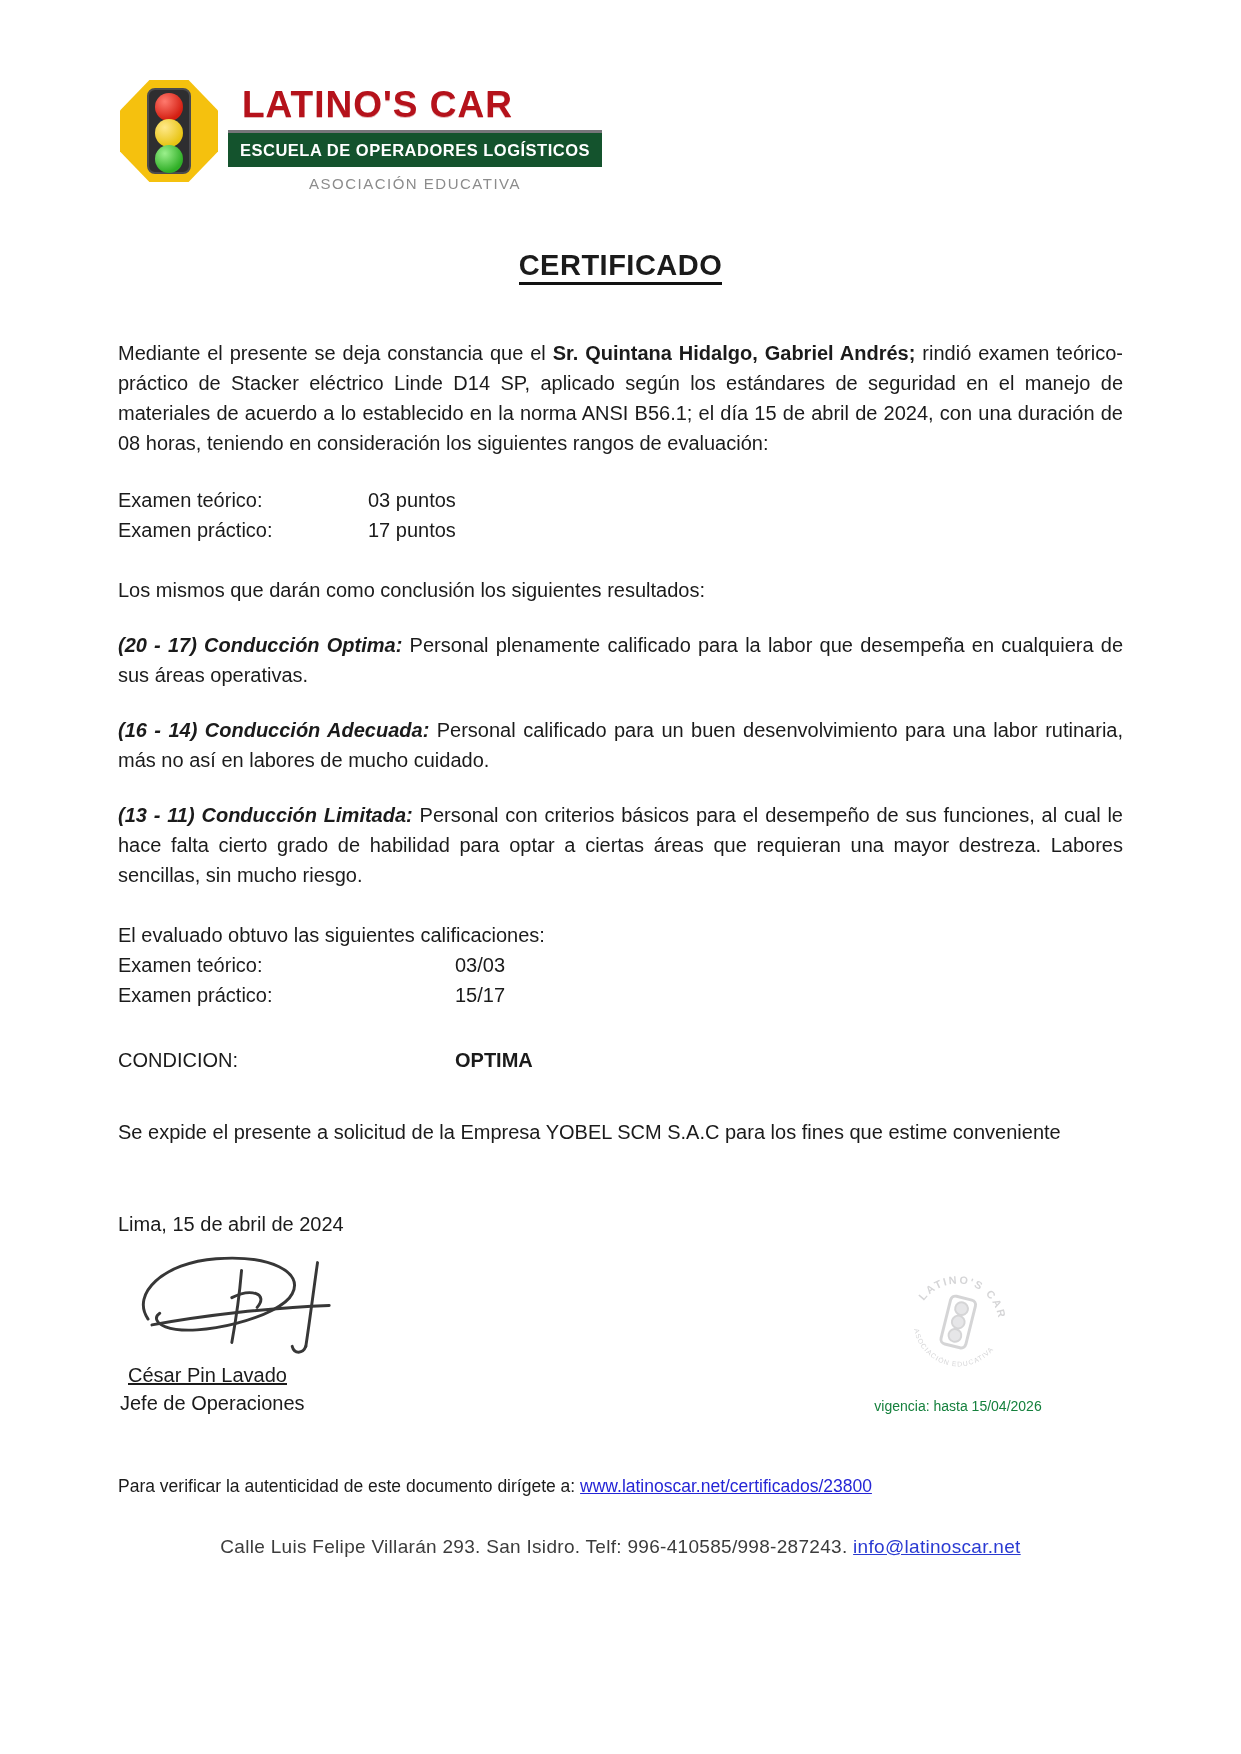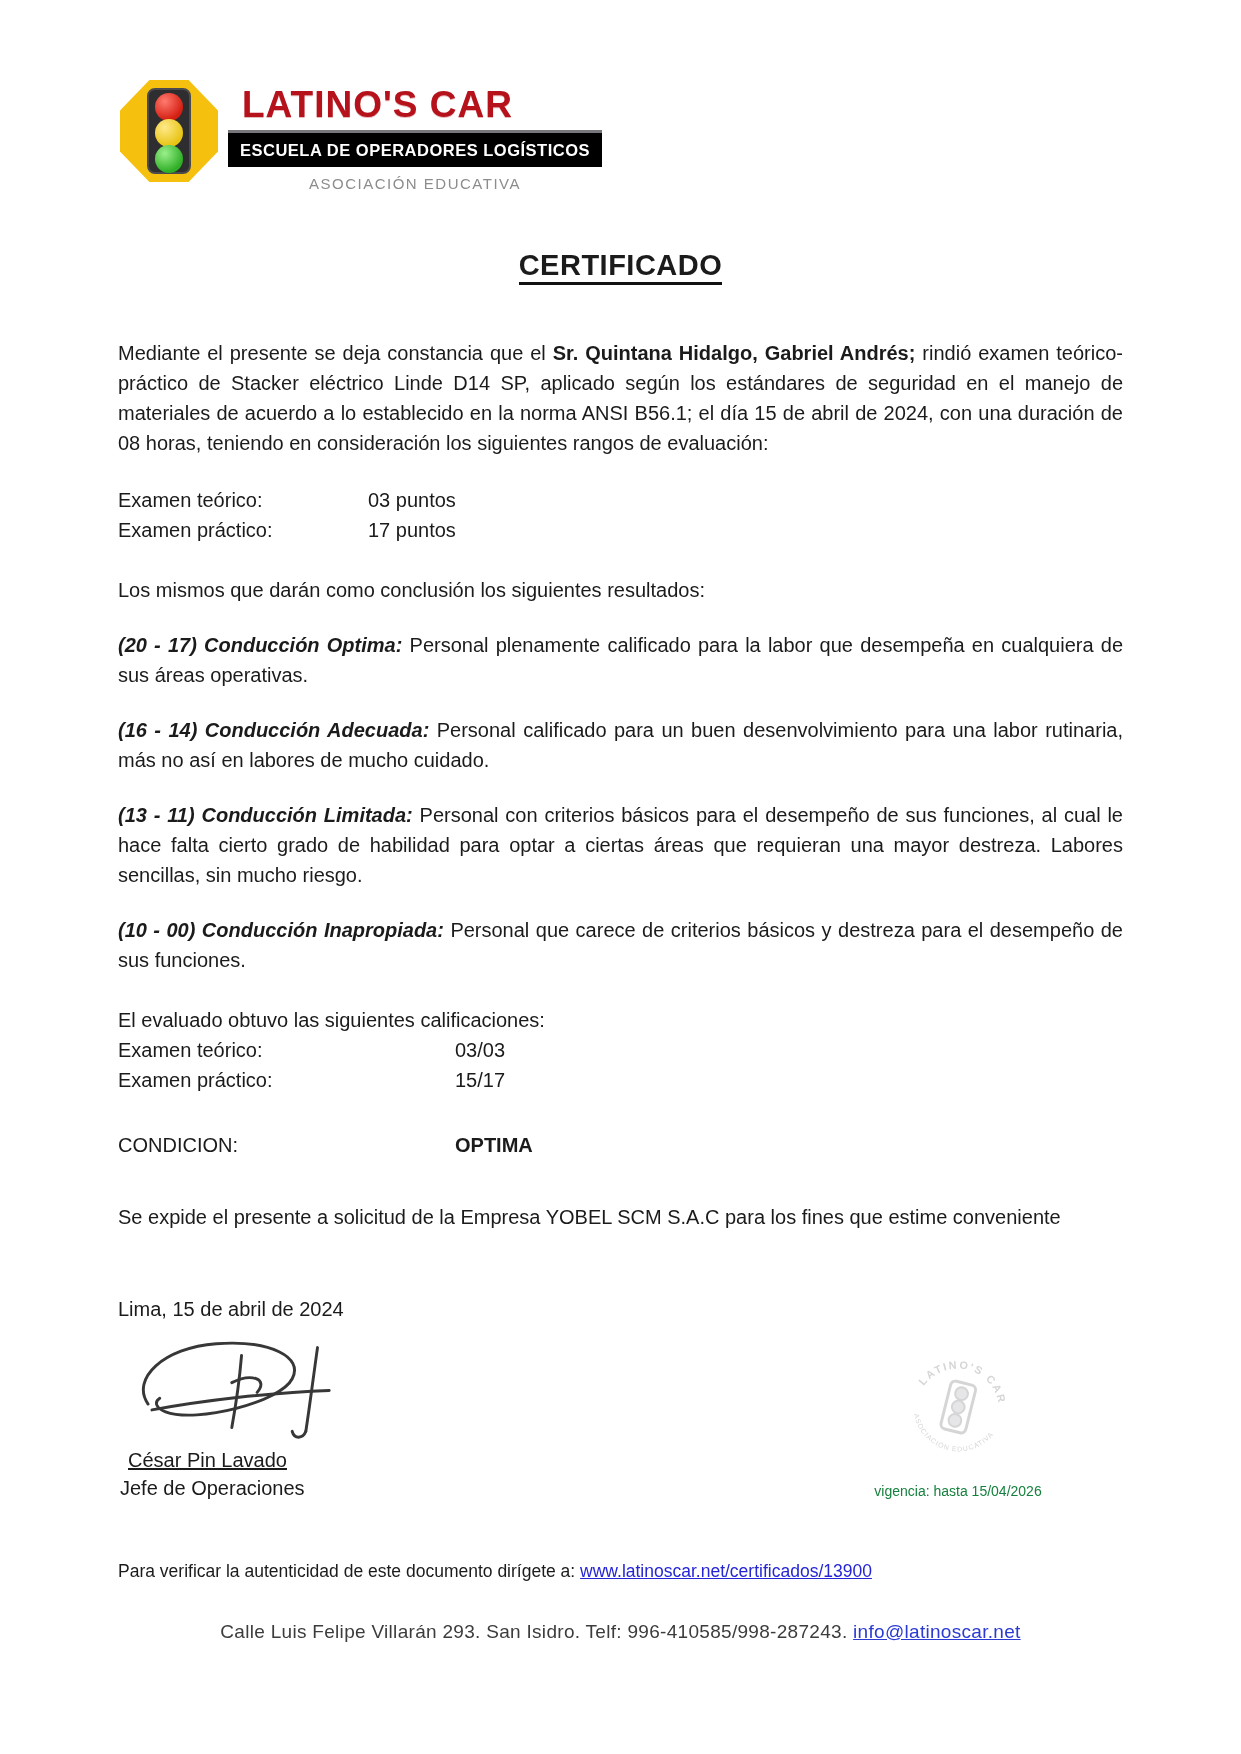--- a/index.html
+++ b/index.html
@@ -38,21 +38,21 @@
   .tl-green{top:55px;background:radial-gradient(circle at 35% 30%,#9bf08c,#2fae26 70%);}
   .logo-text{margin-left:10px;padding-top:6px;}
   .logo-title{
     font-size:37px;font-weight:bold;letter-spacing:1px;
     color:#b5121b;line-height:1.05;
     text-shadow:0 1px 0 #e5b9b9;
     margin-left:14px;
   }
   .logo-bar{
     margin-top:5px;
-    background:#000000;
+    background:#14532d;
     color:#ffffff;
     font-size:16.5px;font-weight:bold;letter-spacing:.5px;
     padding:5px 12px 4px 12px;
     border-top:3px solid #77767a;
     display:inline-block;
   }
   .logo-tagline{
     margin-top:6px;text-align:center;
     font-size:15px;color:#8c8c8c;letter-spacing:1.5px;
   }
@@ -127,21 +127,20 @@
   <div class="score-block">
     <p class="row"><span class="lbl">Examen teórico:</span><span>03 puntos</span></p>
     <p class="row"><span class="lbl">Examen práctico:</span><span>17 puntos</span></p>
   </div>
 
   <p class="results-intro">Los mismos que darán como conclusión los siguientes resultados:</p>
 
   <p class="cat just"><span class="cat-lead">(20 - 17) Conducción Optima:</span> <span>Personal plenamente calificado para la labor que desempeña en cualquiera de sus áreas operativas.</span></p>
   <p class="cat just"><span class="cat-lead">(16 - 14) Conducción Adecuada:</span> <span>Personal calificado para un buen desenvolvimiento para una labor rutinaria, más no así en labores de mucho cuidado.</span></p>
   <p class="cat just"><span class="cat-lead">(13 - 11) Conducción Limitada:</span> <span>Personal con criterios básicos para el desempeño de sus funciones, al cual le hace falta cierto grado de habilidad para optar a ciertas áreas que requieran una mayor destreza. Labores sencillas, sin mucho riesgo.</span></p>
-  <p class="cat just"><span class="cat-lead">(10 - 00) Conducción Inapropiada:</span> <span>Personal que carece de criterios básicos y destreza para el desempeño de sus funciones.</span></p>
 
   <div class="eval-block">
     <p>El evaluado obtuvo las siguientes calificaciones:</p>
     <p class="eval-row"><span class="lbl">Examen teórico:</span><span>03/03</span></p>
     <p class="eval-row"><span class="lbl">Examen práctico:</span><span>15/17</span></p>
     <p class="eval-row condicion"><span class="lbl">CONDICION:</span><span class="val">OPTIMA</span></p>
   </div>
 
   <p class="issue just">Se expide el presente a solicitud de la Empresa YOBEL SCM S.A.C para los fines que estime conveniente</p>
 
@@ -179,19 +178,19 @@
           <rect x="47" y="34" width="26" height="50" rx="5" fill="none" stroke-width="3"></rect>
           <circle cx="60" cy="45" r="6.5" fill="#c6c6c9" stroke-width="2"></circle>
           <circle cx="60" cy="59" r="6.5" fill="#c6c6c9" stroke-width="2"></circle>
           <circle cx="60" cy="73" r="6.5" fill="#c6c6c9" stroke-width="2"></circle>
         </g>
       </svg>
       <div class="vigencia">vigencia: hasta 15/04/2026</div>
     </div>
   </div>
 
-  <p class="verify"><span>Para verificar la autenticidad de este documento dirígete a: </span><a href="#">www.latinoscar.net/certificados/13900</a></p>
+  <p class="verify"><span>Para verificar la autenticidad de este documento dirígete a: </span><a href="#">www.latinoscar.net/certificados/23800</a></p>
 
   <div class="footer">
     <div><span>Calle Luis Felipe Villarán 293. San Isidro. Telf: 996-410585/998-287243. </span><a class="mail" href="#">info@latinoscar.net</a></div>
   </div>
 
 </div>
 
 </body></html>

